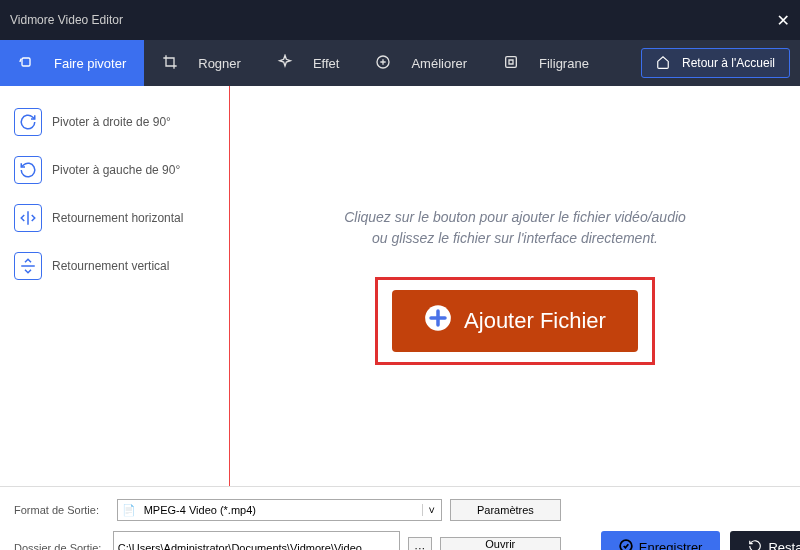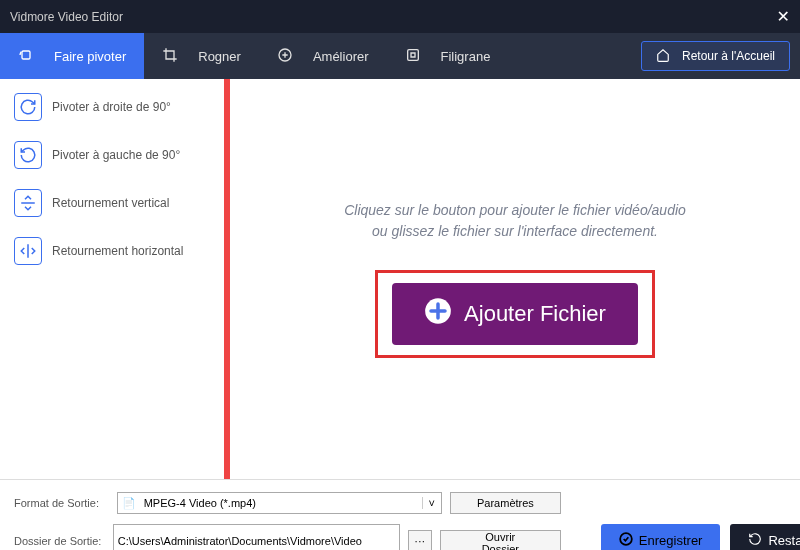--- a/index.html
+++ b/index.html
@@ -1,37 +1,37 @@
 <!DOCTYPE html>
 <html><head>
 <meta charset="utf-8">
 <style>
   * { box-sizing: border-box; margin: 0; padding: 0; font-family: Arial, sans-serif; }
   body { width: 800px; height: 550px; background: #fff; overflow: hidden; }
   
-  .titlebar { height: 33px; background: #1a1f2e; color: #ccc; display: flex; align-items: center; padding: 0 10px; font-size: 12px; justify-content: space-between; }
+  .titlebar { height: 40px; background: #1a1f2e; color: #ccc; display: flex; align-items: center; padding: 0 10px; font-size: 12px; justify-content: space-between; }
   .titlebar .close { color: #fff; font-size: 16px; cursor: pointer; }
   
   .toolbar { height: 46px; background: #2a3142; display: flex; align-items: stretch; padding: 0; }
   .tool-tab { display: flex; align-items: center; gap: 20px; padding: 0 18px; color: #e0e0e0; font-size: 13px; cursor: pointer; }
   .tool-tab.active { background: #3b6fef; color: #fff; }
   .tool-tab svg { width: 16px; height: 16px; }
   .toolbar-spacer { flex: 1; }
   .home-btn { display: flex; align-items: center; gap: 12px; background: transparent; border: 1px solid #3b6fef; color: #fff; padding: 6px 14px; margin: 8px 10px 8px 0; border-radius: 3px; font-size: 12px; cursor: pointer; background:#3b6fef22; }
   
   .main { display: flex; height: 400px; }
-  .sidebar { width: 230px; border-right: 6px solid #ef4444; padding: 4px 8px; }
+  .sidebar { width: 230px; border-right: 1px solid #ef4444; padding: 12px 8px; }
   .side-item { display: flex; align-items: center; gap: 10px; padding: 10px 6px; font-size: 12px; color: #555; cursor: pointer; }
   .side-icon { width: 28px; height: 28px; border: 1.5px solid #3b6fef; border-radius: 4px; display: flex; align-items: center; justify-content: center; color: #3b6fef; }
   .side-icon svg { width: 18px; height: 18px; }
   
   .content { flex: 1; display: flex; flex-direction: column; align-items: center; justify-content: center; gap: 28px; }
   .hint { text-align: center; color: #7a8090; font-size: 14px; line-height: 1.5; max-width: 360px; font-style: italic; }
   .add-wrap { border: 3px solid #e03030; padding: 10px 14px; }
-  .add-btn { display: flex; align-items: center; gap: 12px; background: #701a75; color: #fff; border: none; padding: 14px 32px; font-size: 22px; border-radius: 4px; cursor: pointer; }
+  .add-btn { display: flex; align-items: center; gap: 12px; background: #c2410c; color: #fff; border: none; padding: 14px 32px; font-size: 22px; border-radius: 4px; cursor: pointer; }
   .add-btn svg { width: 28px; height: 28px; }
   
   .footer { border-top: 1px solid #ddd; padding: 12px 14px; display: flex; flex-direction: column; gap: 10px; background: #fff; }
   .footer-row { display: flex; align-items: center; gap: 8px; }
   .footer-row:first-child { align-items: center; }
   .footer-label { font-size: 11px; color: #555; width: 95px; }
   .combo { display: flex; align-items: center; border: 1px solid #aaa; height: 22px; width: 325px; font-size: 11px; background: #fff; }
   .combo-icon { padding: 0 4px; }
   .combo-text { flex: 1; padding: 0 4px; overflow: hidden; white-space: nowrap; }
   .combo-arrow { padding: 0 6px; border-left: 1px solid #ccc; }
@@ -58,20 +58,26 @@
           <rect x="6" y="6" width="12" height="12" rx="2"></rect>
           <path d="M3 12a9 9 0 0 1 2-5"></path>
         </svg></span>
     <span>Faire pivoter</span>
   </div>
   <div class="tool-tab">
     <span><svg viewBox="0 0 24 24" fill="none" stroke="currentColor" stroke-width="2">
           <path d="M6 2v16h16M2 6h16v16"></path>
         </svg></span>
     <span>Rogner</span>
+  </div>
+  <div class="tool-tab">
+    <span><svg viewBox="0 0 24 24" fill="none" stroke="currentColor" stroke-width="2">
+          <path d="M12 2l2 6 6 2-6 2-2 6-2-6-6-2 6-2z"></path>
+        </svg></span>
+    <span>Effet</span>
   </div>
   <div class="tool-tab">
     <span><svg viewBox="0 0 24 24" fill="none" stroke="currentColor" stroke-width="2">
           <circle cx="12" cy="12" r="9"></circle>
           <path d="M12 8v8M8 12h8"></path>
         </svg></span>
     <span>Améliorer</span>
   </div>
   <div class="tool-tab">
     <span><svg viewBox="0 0 24 24" fill="none" stroke="currentColor" stroke-width="2">
@@ -105,32 +111,32 @@
           <svg viewBox="0 0 24 24" fill="none" stroke="currentColor" stroke-width="2">
             <path d="M3 12a9 9 0 1 0 3-6.7L3 8"></path>
             <path d="M3 3v5h5"></path>
           </svg>
         </span>
       <span>Pivoter à gauche de 90°</span>
     </div>
     <div class="side-item">
       <span class="side-icon">
           <svg viewBox="0 0 24 24" fill="none" stroke="currentColor" stroke-width="2">
+            <path d="M12 3v18M7 8l-4 4 4 4M17 8l4 4-4 4"></path>
+          </svg>
+        </span>
+      <span>Retournement horizontal</span>
+    </div>
+    <div class="side-item">
+      <span class="side-icon">
+          <svg viewBox="0 0 24 24" fill="none" stroke="currentColor" stroke-width="2">
             <path d="M3 12h18M8 7l4-4 4 4M8 17l4 4 4-4"></path>
           </svg>
         </span>
       <span>Retournement vertical</span>
-    </div>
-    <div class="side-item">
-      <span class="side-icon">
-          <svg viewBox="0 0 24 24" fill="none" stroke="currentColor" stroke-width="2">
-            <path d="M12 3v18M7 8l-4 4 4 4M17 8l4 4-4 4"></path>
-          </svg>
-        </span>
-      <span>Retournement horizontal</span>
     </div>
   </div>
   <div class="content">
     <div class="hint">Cliquez sur le bouton pour ajouter le fichier vidéo/audio ou glissez le fichier sur l'interface directement.</div>
     <div class="add-wrap">
       <button class="add-btn">
         <span><svg viewBox="0 0 24 24" fill="#fff">
               <circle cx="12" cy="12" r="11" fill="#fff"></circle>
               <path d="M12 6v12M6 12h12" stroke="#4a72e8" stroke-width="3" stroke-linecap="round"></path>
             </svg></span>

